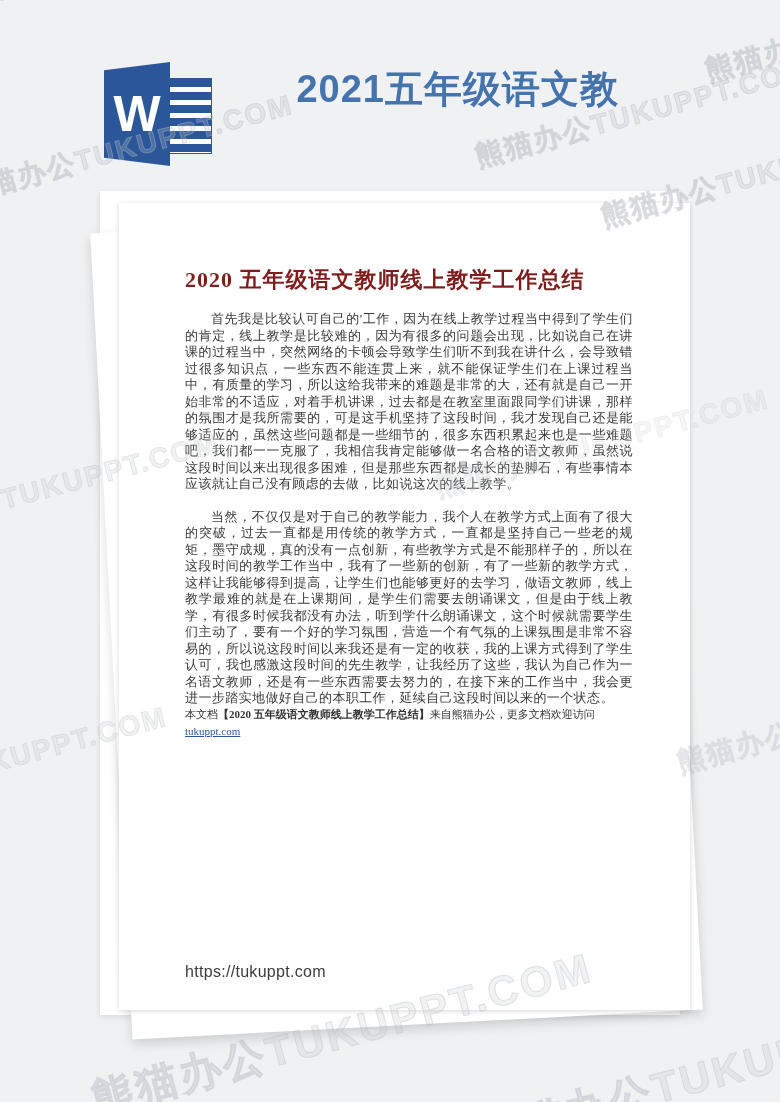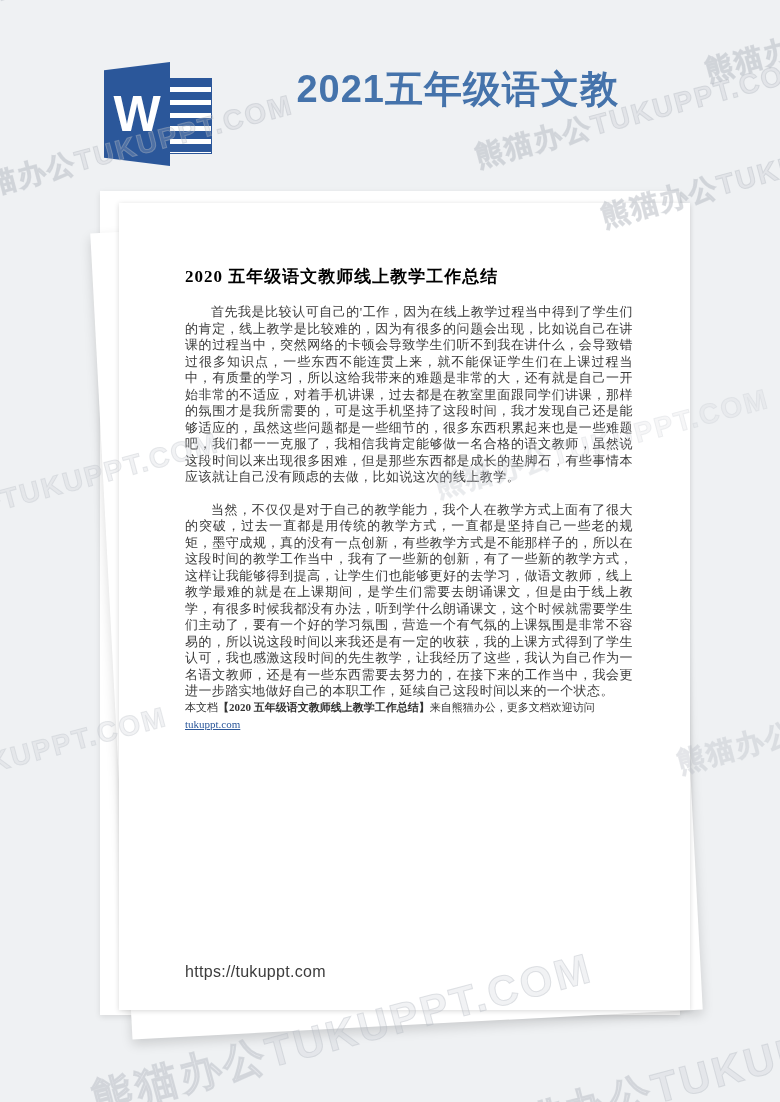--- a/index.html
+++ b/index.html
@@ -51,21 +51,21 @@
   .page {
     position:absolute; left:119px; top:203px; width:571px; height:807px;
     background:#ffffff; box-shadow:0 1px 5px rgba(0,0,0,0.16);
     z-index:3;
   }
   .page-inner { position:absolute; left:66px; right:57px; top:0; }
 
   .doc-title {
     margin:62px 0 0 0;
     font-family:"Liberation Serif","DejaVu Serif",serif;
-    font-weight:bold; font-size:17px; color:#000000; letter-spacing:1px;
+    font-weight:bold; font-size:22px; color:#7f1d1d; letter-spacing:1px;
   }
   .para {
     margin:16px 0 0 0;
     font-family:"Liberation Serif","DejaVu Serif",serif;
     font-size:13px; line-height:16.5px; color:#3a3a3a;
     text-align:justify; text-indent:2em; letter-spacing:0.4px;
   }
   .para.first { margin-top:26px; }
 
   .note {

